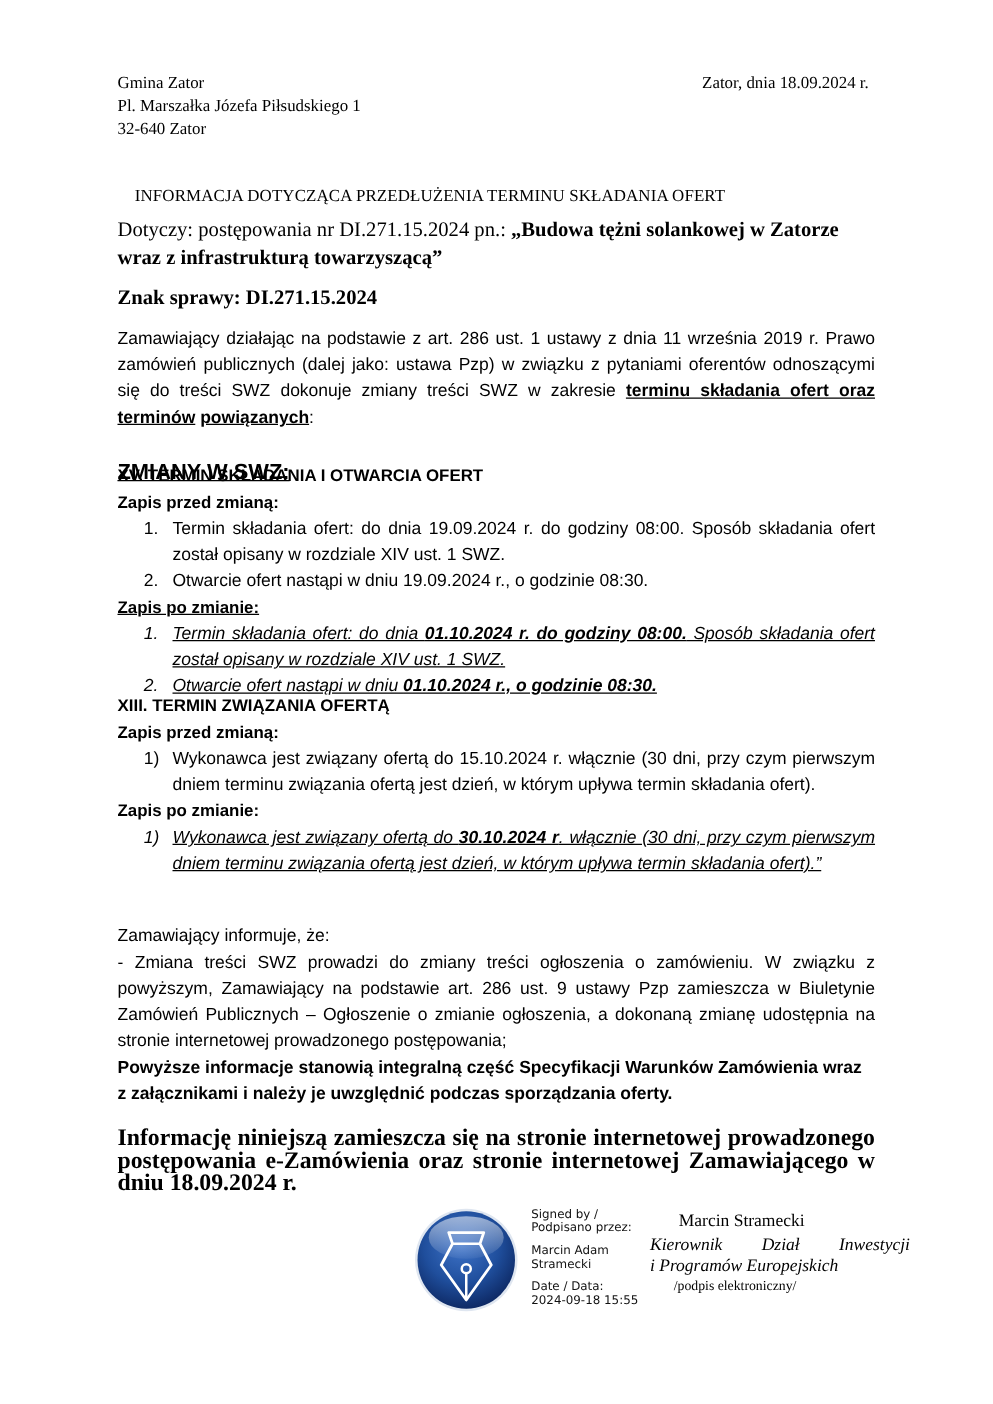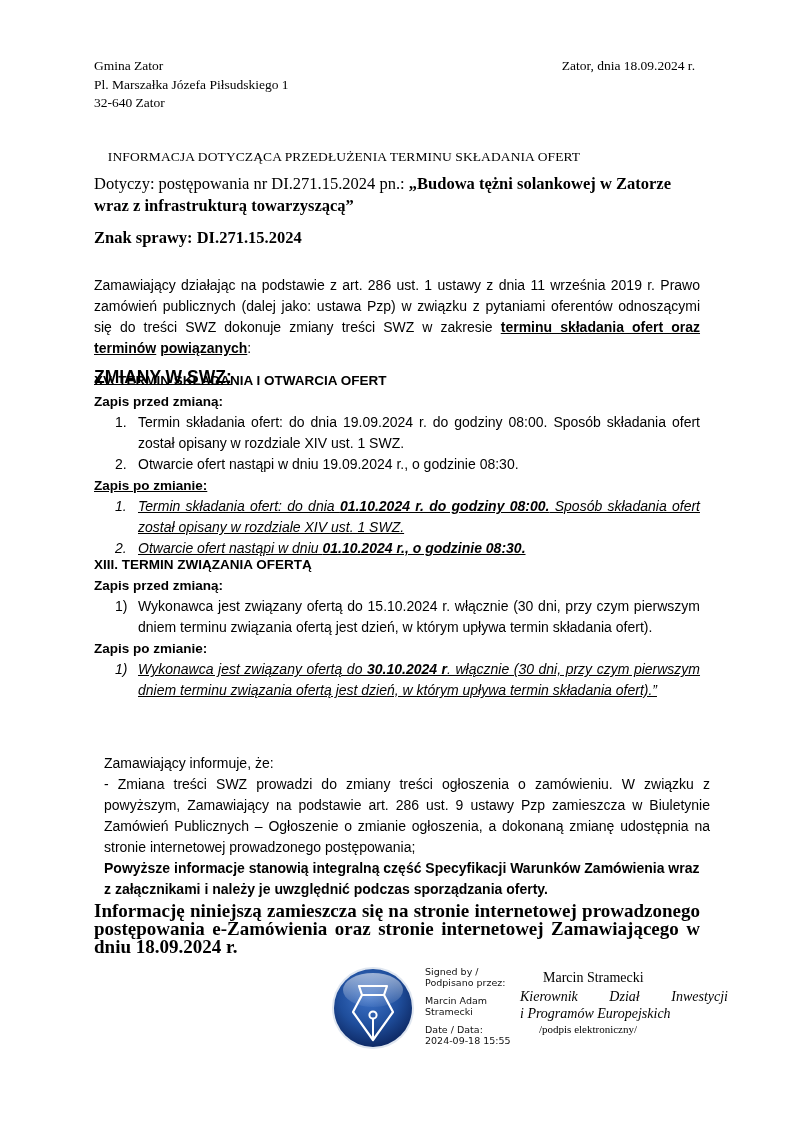--- a/index.html
+++ b/index.html
@@ -7,21 +7,21 @@
   .serif { font-family: "Liberation Serif", "DejaVu Serif", serif; }
   .abs { position: absolute; }
 
   .hdr { left: 94px; top: 57px; font-size: 13.5px; line-height: 18.5px; }
   .date { right: 99px; top: 57px; font-size: 13.5px; line-height: 18.5px; }
 
   .title { left: 0; width: 688px; top: 149px; text-align: center; font-size: 13.5px; letter-spacing: 0.1px; }
   .dotyczy { left: 94px; width: 606px; top: 173px; font-size: 16.5px; line-height: 22px; }
   .znak { left: 94px; top: 228px; font-size: 16.5px; font-weight: bold; }
 
-  .para { font-family: "Liberation Sans", "DejaVu Sans", sans-serif; font-size: 14px; line-height: 21px; text-align: justify; margin-top: 15px; }
+  .para { font-family: "Liberation Sans", "DejaVu Sans", sans-serif; font-size: 14px; line-height: 21px; text-align: justify; }
   .intro { left: 94px; width: 606px; top: 260px; }
   .u { text-decoration: underline; }
   .b { font-weight: bold; }
   .i { font-style: italic; }
 
   .zmiany { left: 94px; top: 367px; font-size: 17.5px; font-weight: bold; text-decoration: underline; font-family: "Liberation Sans", "DejaVu Sans", sans-serif; }
   .h { font-family: "Liberation Sans", "DejaVu Sans", sans-serif; font-size: 13.5px; font-weight: bold; }
 
   ol.items { list-style: none; margin: 0; padding: 0; }
   ol.items li { position: relative; padding-left: 44px; }
@@ -75,21 +75,21 @@
   <div class="h" style="line-height:21px;">Zapis przed zmianą:</div>
   <ol class="items para">
     <li><span class="num">1)</span><span>Wykonawca jest związany ofertą do 15.10.2024 r. włącznie (30 dni,  przy czym pierwszym dniem terminu związania ofertą jest dzień, w którym upływa termin składania ofert).</span></li>
   </ol>
   <div class="h" style="line-height:21px;">Zapis po zmianie:</div>
   <ol class="items para i">
     <li><span class="num">1)</span><span class="ulined">Wykonawca jest związany ofertą do </span><span class="ulined b">30.10.2024 r</span><span class="ulined">. włącznie (30 dni,  przy czym pierwszym dniem terminu związania ofertą jest dzień, w którym upływa termin składania ofert).”</span></li>
   </ol>
 </div>
 
-<div class="abs para" style="left:104px; width:606px; top:738px;">
+<div class="abs para" style="left:94px; width:606px; top:738px;">
   <div>Zamawiający informuje, że:</div>
   <div>- Zmiana treści SWZ prowadzi do zmiany treści ogłoszenia o zamówieniu. W związku z powyższym, Zamawiający na podstawie art. 286 ust. 9 ustawy Pzp zamieszcza w Biuletynie Zamówień Publicznych – Ogłoszenie o zmianie ogłoszenia, a dokonaną zmianę udostępnia na stronie internetowej prowadzonego postępowania;</div>
   <div class="b" style="text-align:left;">Powyższe informacje stanowią integralną część Specyfikacji Warunków Zamówienia wraz z załącznikami i należy je uwzględnić podczas sporządzania oferty.</div>
 </div>
 
 <div class="abs serif" style="left:94px; width:606px; top:902px; font-size:19px; line-height:18px; text-align:justify;font-weight:bold;">Informację niniejszą zamieszcza się na stronie internetowej prowadzonego postępowania e-Zamówienia oraz stronie internetowej Zamawiającego w dniu 18.09.2024 r.</div>
 
 <div class="abs sig-icon">
   <svg width="84" height="84" viewBox="0 0 84 84">
     <defs>

